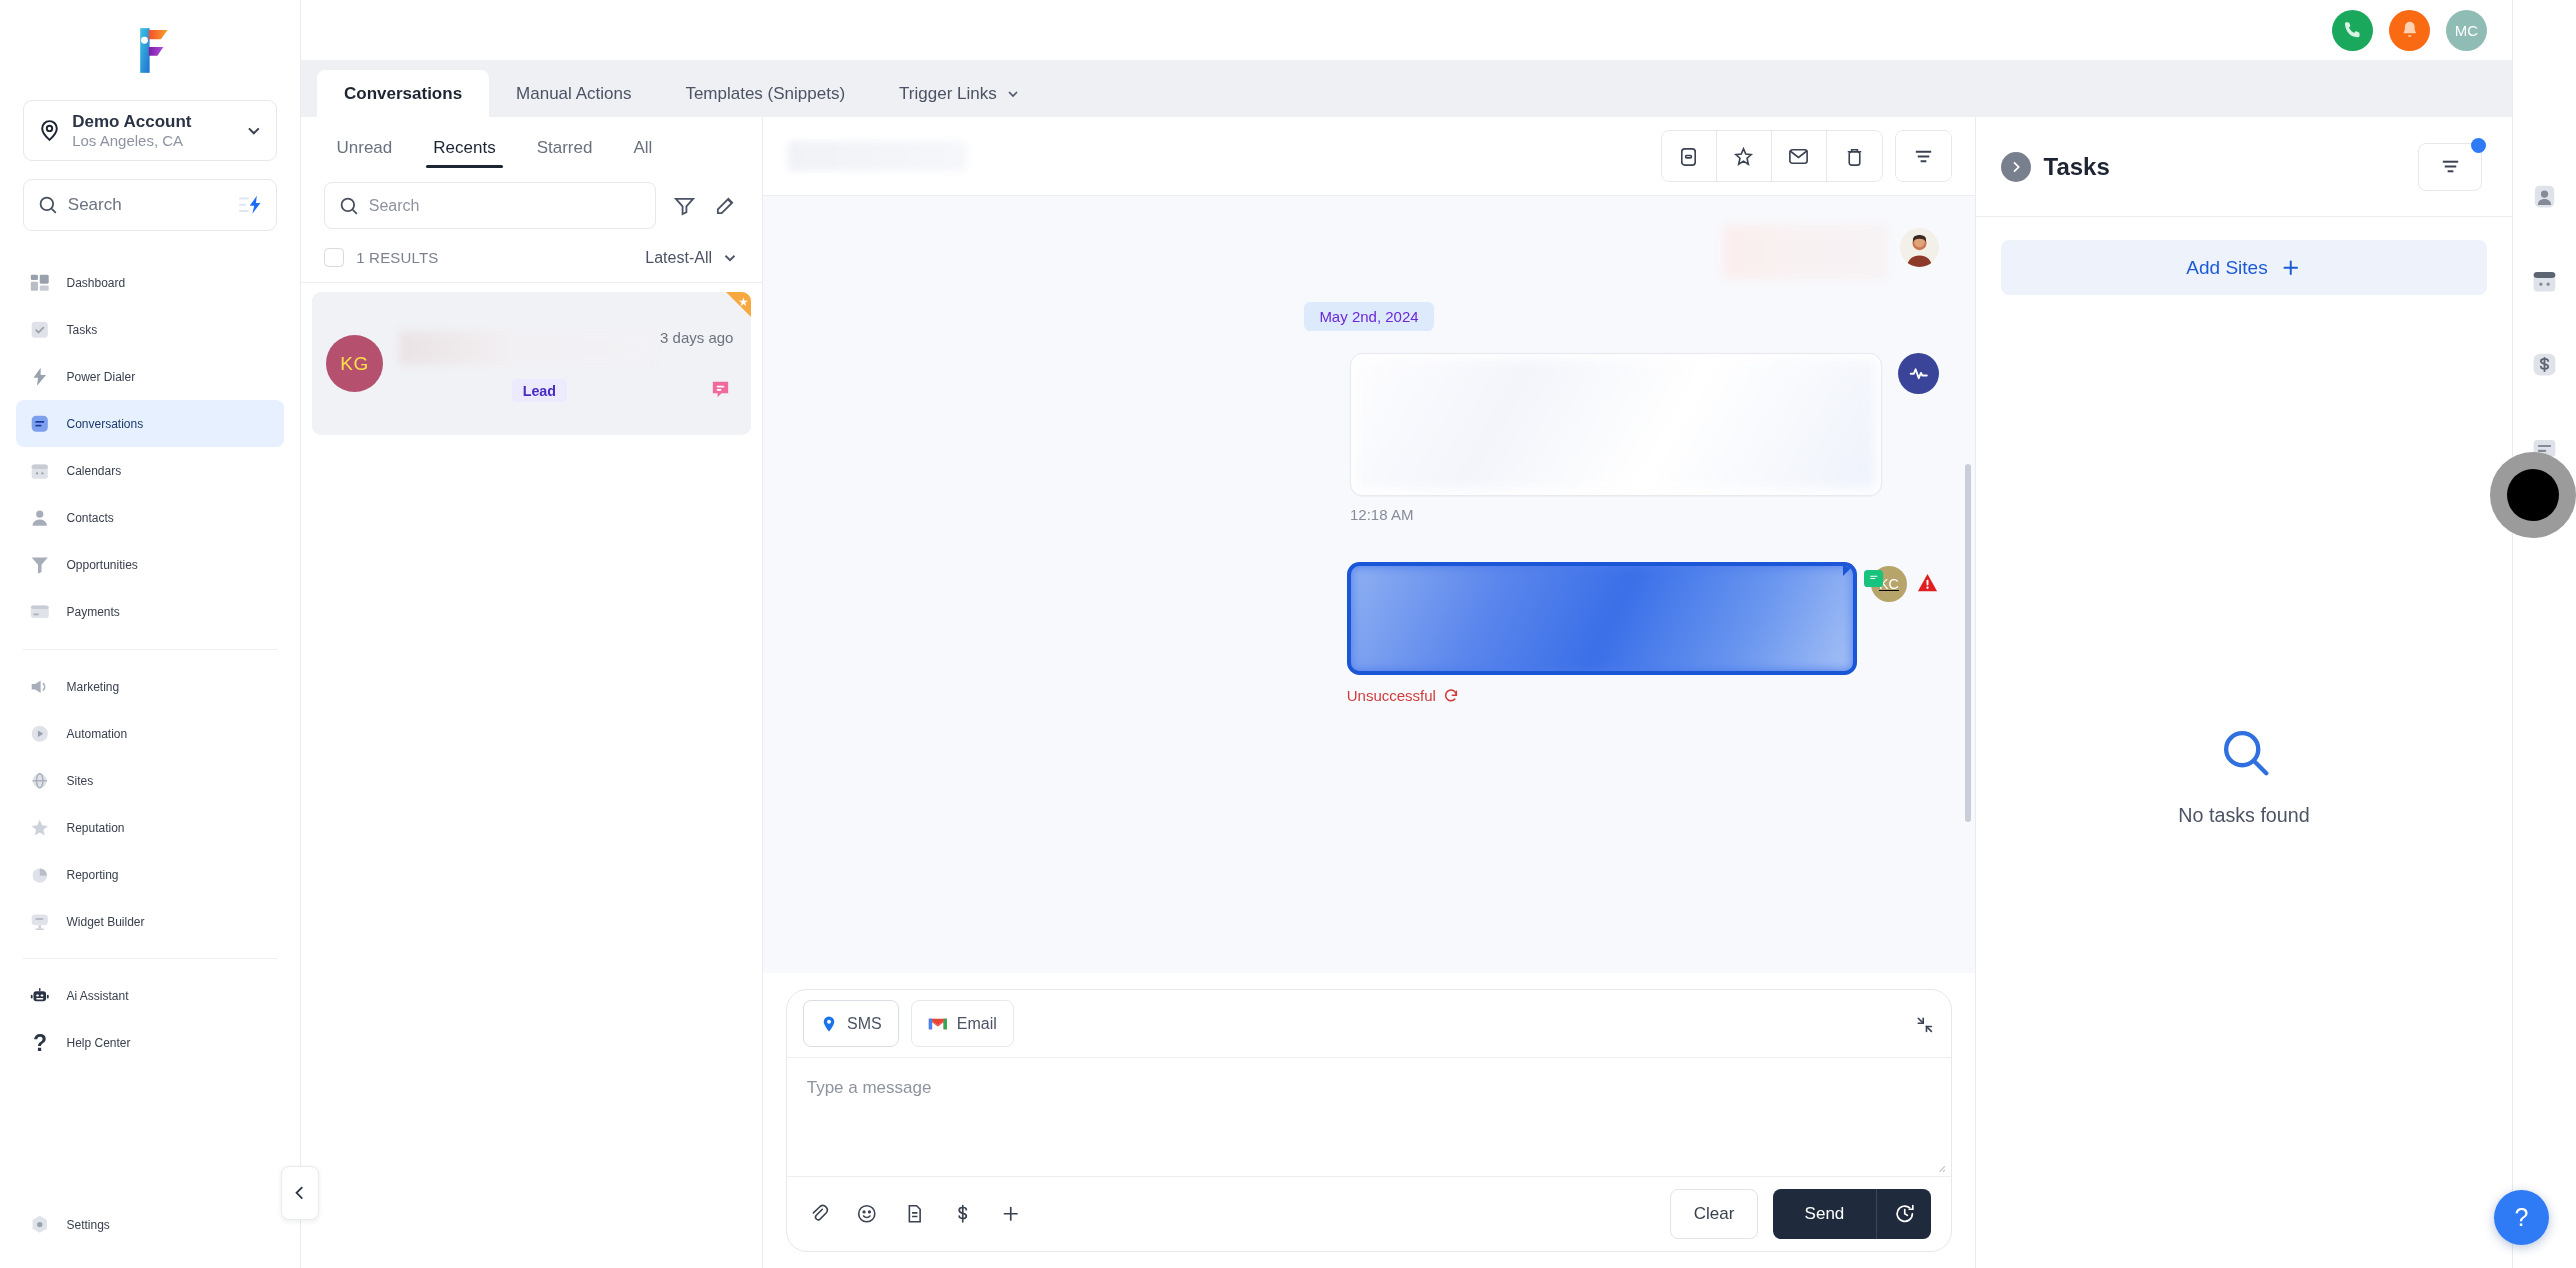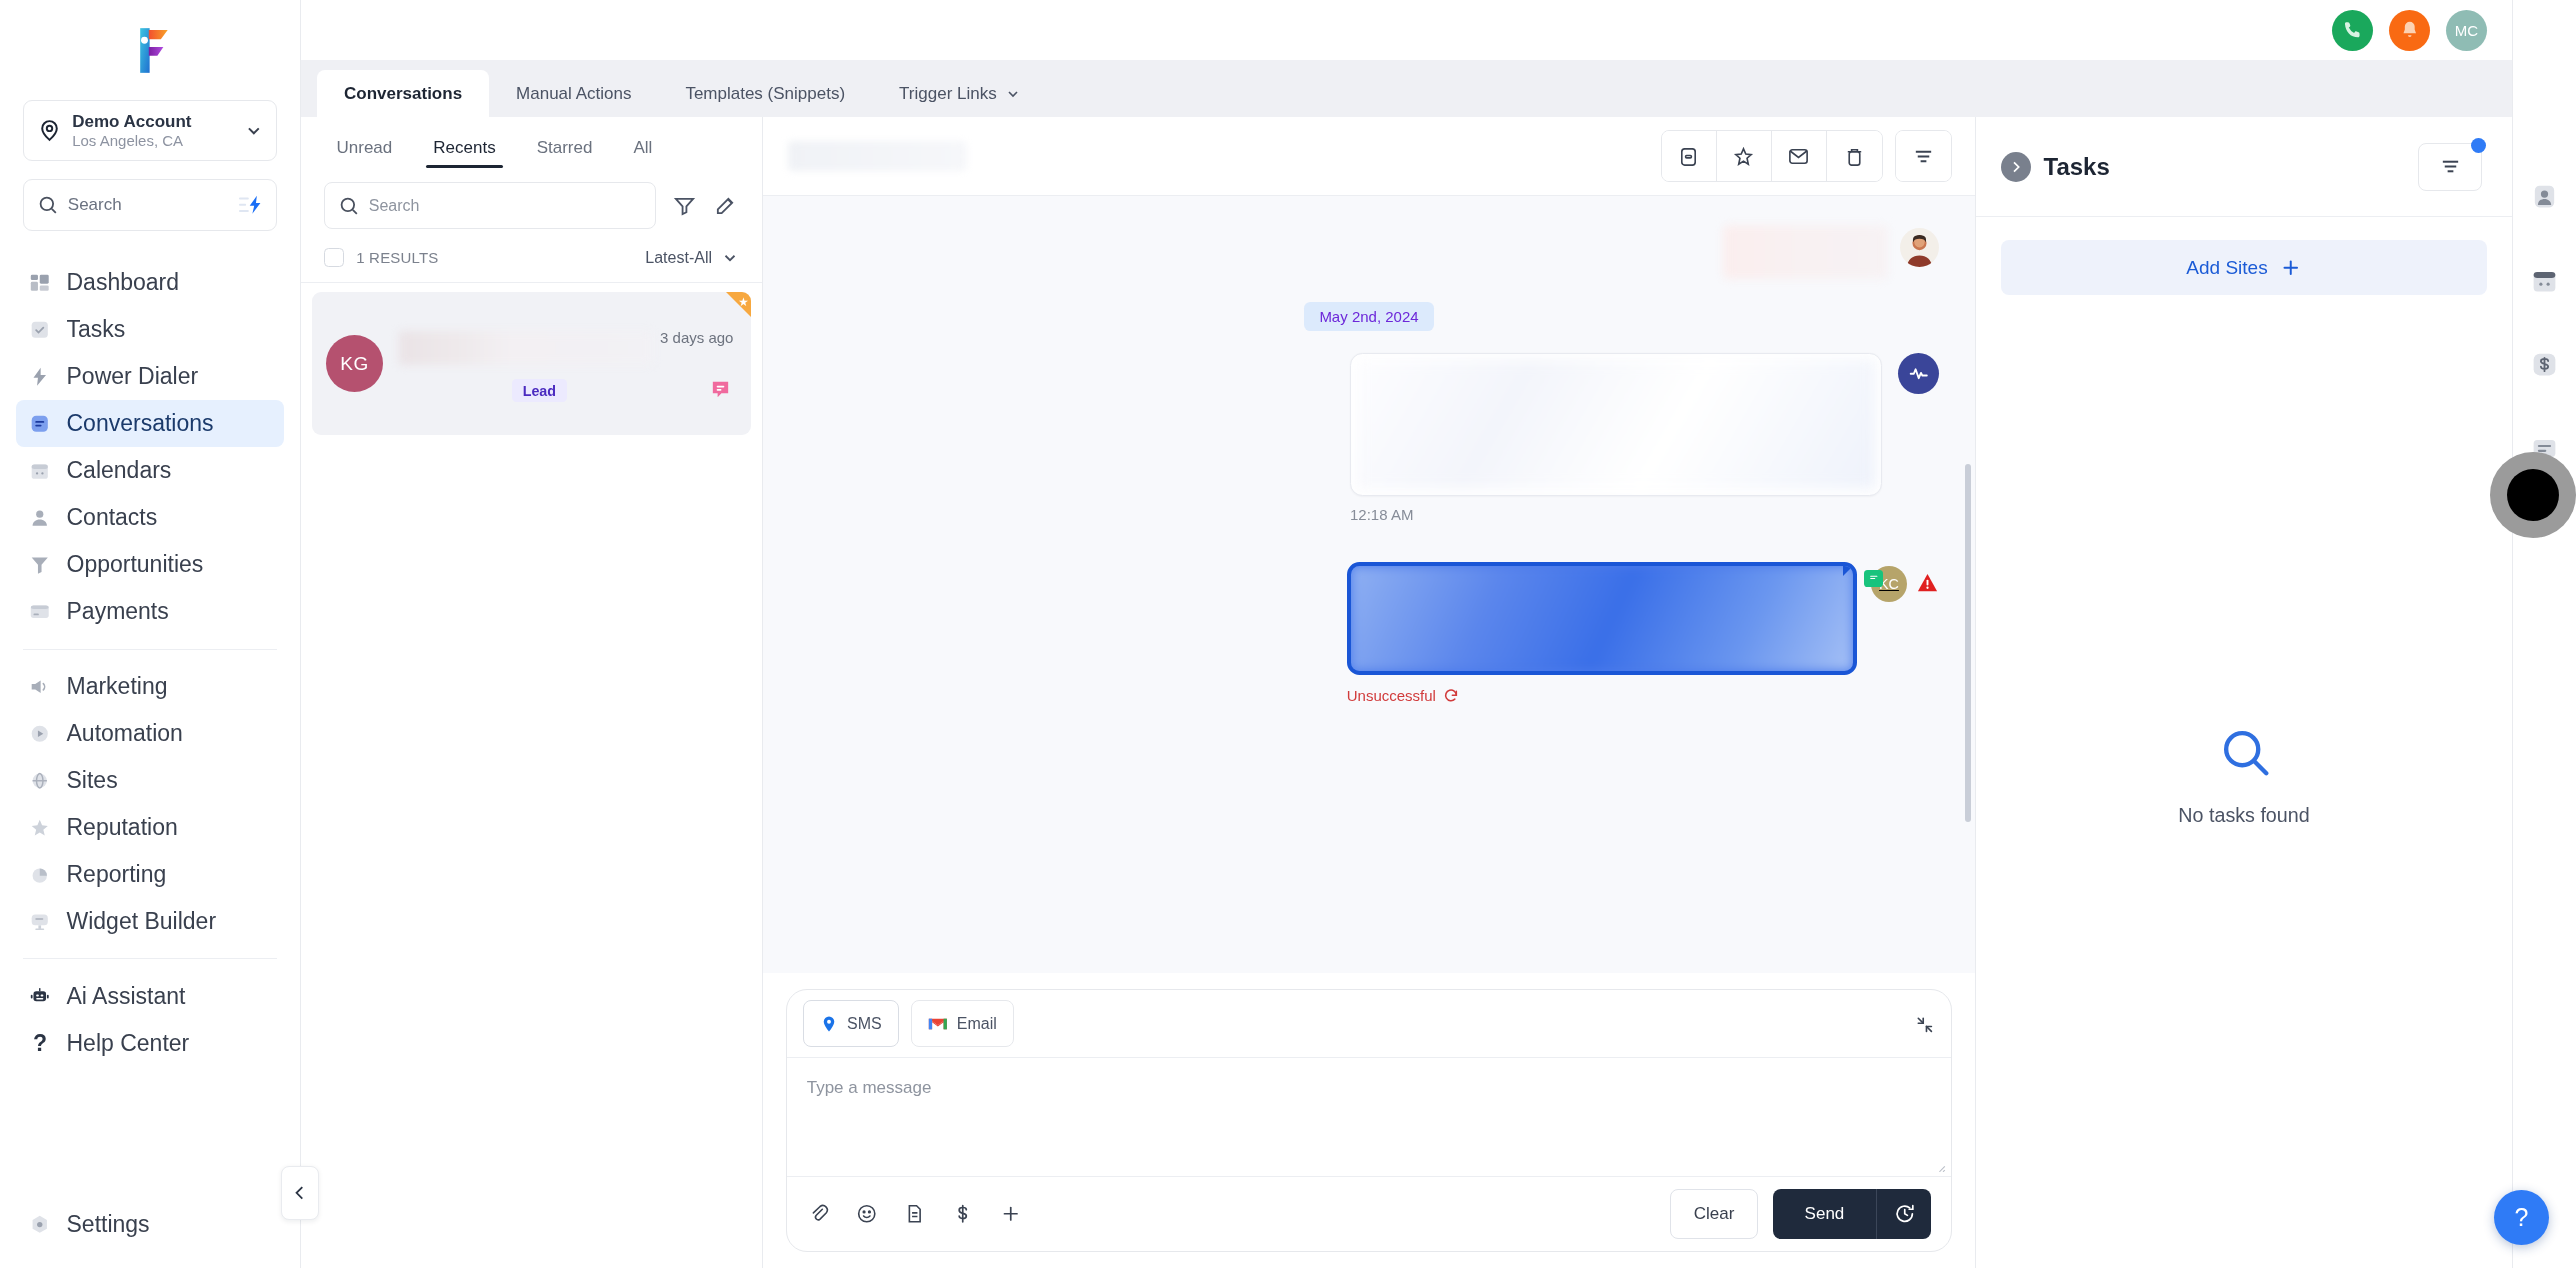--- a/index.html
+++ b/index.html
@@ -44,21 +44,21 @@
   .bolt-icn { width: 25px; height: 21.5px; flex: 0 0 25px; }
 
   .nav { flex: 1; overflow: hidden; padding-top: 5.4px; }
   .nav-group { padding: 0 16px; }
   .nav-item {
     display: flex; align-items: center; height: 47px; padding: 0 12.5px;
     border-radius: 8px; cursor: pointer; margin-bottom: 0px;
   }
   .nav-item .nav-ico { width: 23px; height: 23px; flex: 0 0 23px; margin-right: 15px;
     display: flex; align-items: center; justify-content: center; color: #9aa1ae; }
-  .nav-item .nav-lbl { font-size: 23px; color: #39404e; }
+  .nav-item .nav-lbl { font-size: 12px; color: #39404e; }
   .nav-item.active { background: #e6f0fe; }
   .nav-item.active .nav-lbl { color: #1b3a6b; }
   .nav-item.active .nav-ico { color: #5b8def; }
 
   .nav-div { height: 0.9px; background: #eceef2; margin: 13.4px 23px; }
 
   .sb-bottom { padding: 0 16px 19.7px 16px; }
   .collapse-btn {
     position: absolute; right: -19px; bottom: 48px; width: 38px; height: 54px;
     background: #fff; border: 0.9px solid #e9ebef; border-radius: 8px;
@@ -110,21 +110,21 @@
   .rb-check { width: 19.7px; height: 19.7px; border: 1.4px solid #d6dae1; border-radius: 4.5px;
     margin-right: 12.5px; flex: 0 0 19.7px; cursor: pointer; }
   .rb-count { font-size: 15px; color: #7b818d; letter-spacing: 0.2px; }
   .rb-sort { margin-left: auto; display: flex; align-items: center; font-size: 16px;
     color: #4b5364; cursor: pointer; gap: 9px; }
 
   .conv-list { flex: 1; overflow: hidden; padding: 9px 10.7px; }
   .conv-item { position: relative; display: flex; align-items: center; border-radius: 9px;
     background: #f1f2f6; padding: 14.3px 14.3px; height: 143px; cursor: pointer; overflow: hidden; }
   .ci-avatar { width: 57px; height: 57px; border-radius: 50%; background: #b5516f;
-    color: #ffffff; font-size: 19px; display: flex; align-items: center; justify-content: center;
+    color: #fde047; font-size: 19px; display: flex; align-items: center; justify-content: center;
     flex: 0 0 57px; margin-right: 16px; letter-spacing: 0.4px; }
   .ci-body { flex: 1; min-width: 0; position: relative; height: 100%; }
   .ci-name-blur { position: absolute; left: 0; top: 25px; width: 75%; height: 34px;
     background: linear-gradient(90deg, #eae3e6 0%, #eee9eb 22%, #f3f0f3 45%, #f2f1f5 100%);
     border-radius: 3.6px; filter: blur(4.5px); }
   .ci-tag { position: absolute; left: 113px; top: 73px; background: #eceafe;
     color: #4b2bc0; font-size: 14.3px; font-weight: 700; padding: 3.6px 10.7px; border-radius: 4.5px; }
   .ci-time { position: absolute; right: 3.6px; top: 23px; font-size: 15px; color: #6d737f; }
   .ci-chan { position: absolute; right: 5.4px; bottom: 19.7px; width: 23px; height: 23px; }
   .ci-flag { position: absolute; right: 0; top: 0; width: 0; height: 0;

